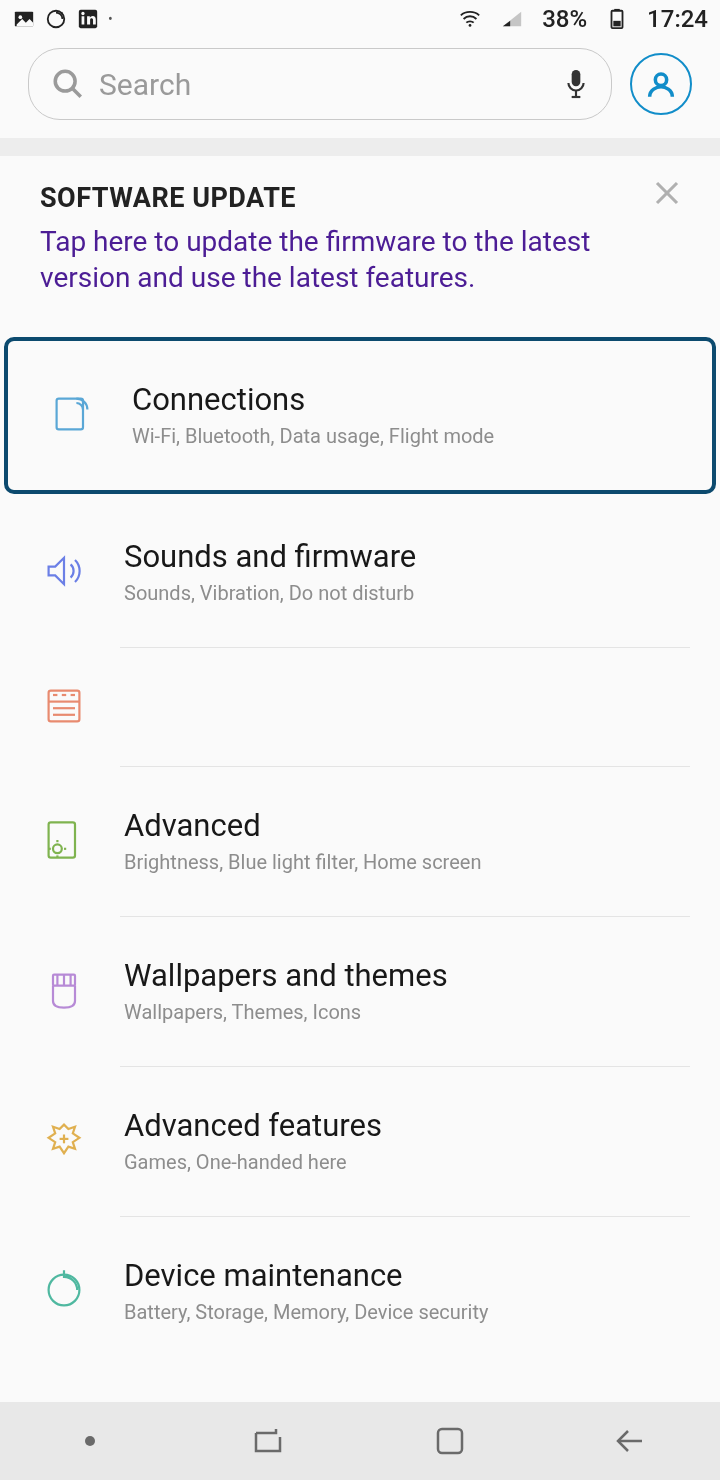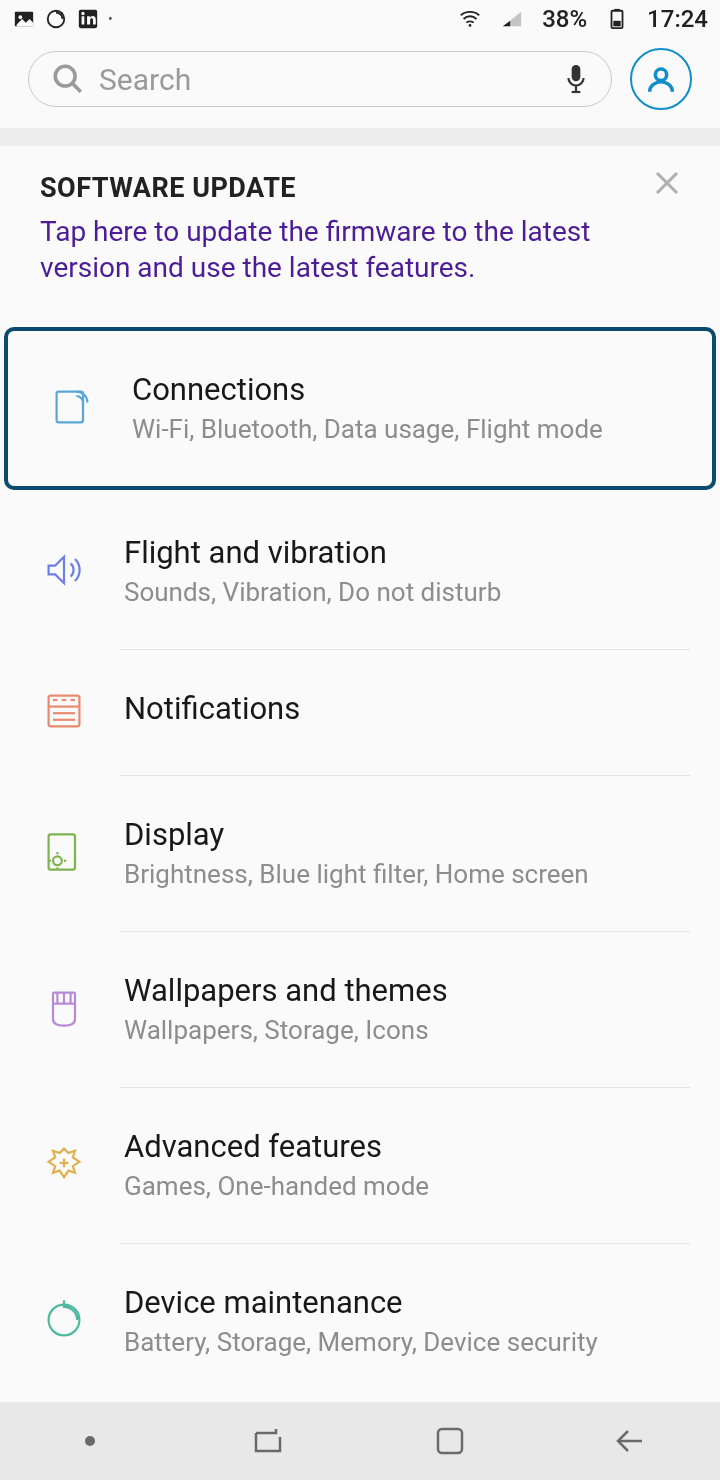--- a/index.html
+++ b/index.html
@@ -9,21 +9,21 @@
   
   .status-bar { height: 38px; display: flex; align-items: center; justify-content: space-between; padding: 0 12px; font-size: 22px; color: #222; }
   .status-left { display: flex; align-items: center; gap: 8px; }
   .status-right { display: flex; align-items: center; gap: 18px; font-size: 24px; font-weight: 500; }
   .status-ic { width: 24px; height: 24px; display: inline-flex; align-items: center; justify-content: center; }
   .status-ic svg { width: 22px; height: 22px; fill: #222; }
   .dot-small { font-size: 14px; color: #555; }
 
   
   .search-row { display: flex; align-items: center; gap: 18px; padding: 10px 28px 18px 28px; background: #fafafa; }
-  .search-pill { flex: 1; height: 56px; border: 1px solid #c9c9c9; border-radius: 32px; display: flex; align-items: center; padding: 0 22px; gap: 14px; background: #fafafa; }
+  .search-pill { flex: 1; height: 72px; border: 1px solid #c9c9c9; border-radius: 32px; display: flex; align-items: center; padding: 0 22px; gap: 14px; background: #fafafa; }
   .search-pill .mag { width: 34px; height: 34px; }
   .search-pill .mag svg { width: 34px; height: 34px; stroke: #9a9a9a; fill: none; stroke-width: 2.5; }
   .search-placeholder { flex: 1; color: #9a9a9a; font-size: 30px; }
   .mic { width: 26px; height: 34px; }
   .mic svg { width: 26px; height: 34px; fill: #333; }
   .profile-circle { width: 62px; height: 62px; border: 2.5px solid #118dc9; border-radius: 50%; display: flex; align-items: center; justify-content: center; }
   .profile-circle svg { width: 34px; height: 34px; stroke: #118dc9; fill: none; stroke-width: 2.5; }
 
   .gap-bar { height: 18px; background: #ededed; }
 
@@ -39,21 +39,21 @@
 
   
   .list { background: #fafafa; }
   .item { display: flex; align-items: center; padding: 20px 30px 22px 30px; gap: 34px; min-height: 118px; }
   .item .text-col { flex: 1; padding-top: 20px; padding-bottom: 20px; }
   .item:first-child .text-col, .highlight-wrap .item .text-col { border-top: none; }
   .divider { height: 1px; background: #e4e4e4; margin-left: 120px; margin-right: 30px; }
   .ic-box { width: 52px; height: 52px; display: flex; align-items: center; justify-content: center; flex-shrink: 0; margin-left: 8px; }
   .ic-box svg { width: 44px; height: 44px; fill: none; stroke-width: 2; }
   .item-title { font-size: 31px; color: #181818; margin-bottom: 6px; }
-  .item-sub { font-size: 26px; color: #8d8d8d; }
+  .item-sub { font-size: 20px; color: #8d8d8d; }
 
   
   .navbar { height: 78px; background: #e8e8e8; display: flex; align-items: center; justify-content: space-around; margin-top: auto; }
   .nav-btn { width: 90px; height: 50px; display: flex; align-items: center; justify-content: center; }
   .nav-btn svg { width: 40px; height: 40px; stroke: #6a6a6a; fill: none; stroke-width: 2.5; }
   .nav-dot { width: 10px; height: 10px; background: #6a6a6a; border-radius: 50%; }
 
   .scroll-area { flex: 1; overflow: hidden; }
 </style>
 </head>
@@ -174,90 +174,89 @@
     <div class="list">
       <div class="item">
         <div class="ic-box">
           <svg viewBox="0 0 40 40" stroke="#6b7fe6">
               <path d="M6 16 H12 L20 8 V32 L12 24 H6 Z"></path>
               <path d="M26 14 a8 8 0 0 1 0 12"></path>
               <path d="M30 10 a14 14 0 0 1 0 20"></path>
             </svg>
         </div>
         <div class="text-col">
-          <div class="item-title">Flight and vibration</div>
+          <div class="item-title">Sounds and firmware</div>
           <div class="item-sub">Sounds, Vibration, Do not disturb</div>
         </div>
       </div>
       <div class="divider"></div>
 
       <div class="item">
         <div class="ic-box">
           <svg viewBox="0 0 40 40" stroke="#e88a6f">
               <rect x="6" y="6" width="28" height="28" rx="2"></rect>
               <line x1="10" y1="10" x2="14" y2="10"></line>
               <line x1="18" y1="10" x2="22" y2="10"></line>
               <line x1="26" y1="10" x2="30" y2="10"></line>
               <line x1="6" y1="16" x2="34" y2="16"></line>
               <line x1="10" y1="22" x2="30" y2="22"></line>
               <line x1="10" y1="28" x2="30" y2="28"></line>
             </svg>
         </div>
         <div class="text-col">
-          <div class="item-title">Notifications</div>
         </div>
       </div>
       <div class="divider"></div>
 
       <div class="item">
         <div class="ic-box">
           <svg viewBox="0 0 40 40" stroke="#7fb34f">
               <rect x="6" y="4" width="24" height="32" rx="2"></rect>
               <circle cx="14" cy="28" r="4"></circle>
               <line x1="14" y1="22" x2="14" y2="20"></line>
               <line x1="14" y1="34" x2="14" y2="36"></line>
               <line x1="8" y1="28" x2="6" y2="28"></line>
               <line x1="20" y1="28" x2="22" y2="28"></line>
             </svg>
         </div>
         <div class="text-col">
-          <div class="item-title">Display</div>
+          <div class="item-title">Advanced</div>
           <div class="item-sub">Brightness, Blue light filter, Home screen</div>
         </div>
       </div>
       <div class="divider"></div>
 
       <div class="item">
         <div class="ic-box">
           <svg viewBox="0 0 40 40" stroke="#b78ad6">
               <rect x="10" y="6" width="20" height="10" rx="1"></rect>
               <line x1="14" y1="6" x2="14" y2="16"></line>
               <line x1="20" y1="6" x2="20" y2="16"></line>
               <line x1="26" y1="6" x2="26" y2="16"></line>
               <path d="M10 16 V30 C10 34 14 36 20 36 S30 34 30 30 V16"></path>
             </svg>
         </div>
         <div class="text-col">
           <div class="item-title">Wallpapers and themes</div>
-          <div class="item-sub">Wallpapers, Storage, Icons</div>
+          <div class="item-sub">Wallpapers, Themes, Icons</div>
         </div>
       </div>
       <div class="divider"></div>
 
       <div class="item">
         <div class="ic-box">
           <svg viewBox="0 0 40 40" stroke="#e0b050">
               <path d="M20 6 L24 10 L30 8 L28 14 L34 18 L28 22 L30 28 L24 26 L20 32 L16 26 L10 28 L12 22 L6 18 L12 14 L10 8 L16 10 Z"></path>
               <line x1="16" y1="19" x2="24" y2="19"></line>
               <line x1="20" y1="15" x2="20" y2="23"></line>
             </svg>
         </div>
         <div class="text-col">
           <div class="item-title">Advanced features</div>
-          <div class="item-sub">Games, One-handed mode</div>
+          <div class="item-sub">Games, One-handed here</div>
         </div>
       </div>
       <div class="divider"></div>
 
       <div class="item">
         <div class="ic-box">
           <svg viewBox="0 0 40 40" stroke="#4fb8a0">
               <circle cx="20" cy="20" r="14"></circle>
               <path d="M20 8 A12 12 0 0 1 32 20"></path>
               <path d="M26 8 L20 8 L20 2"></path>

